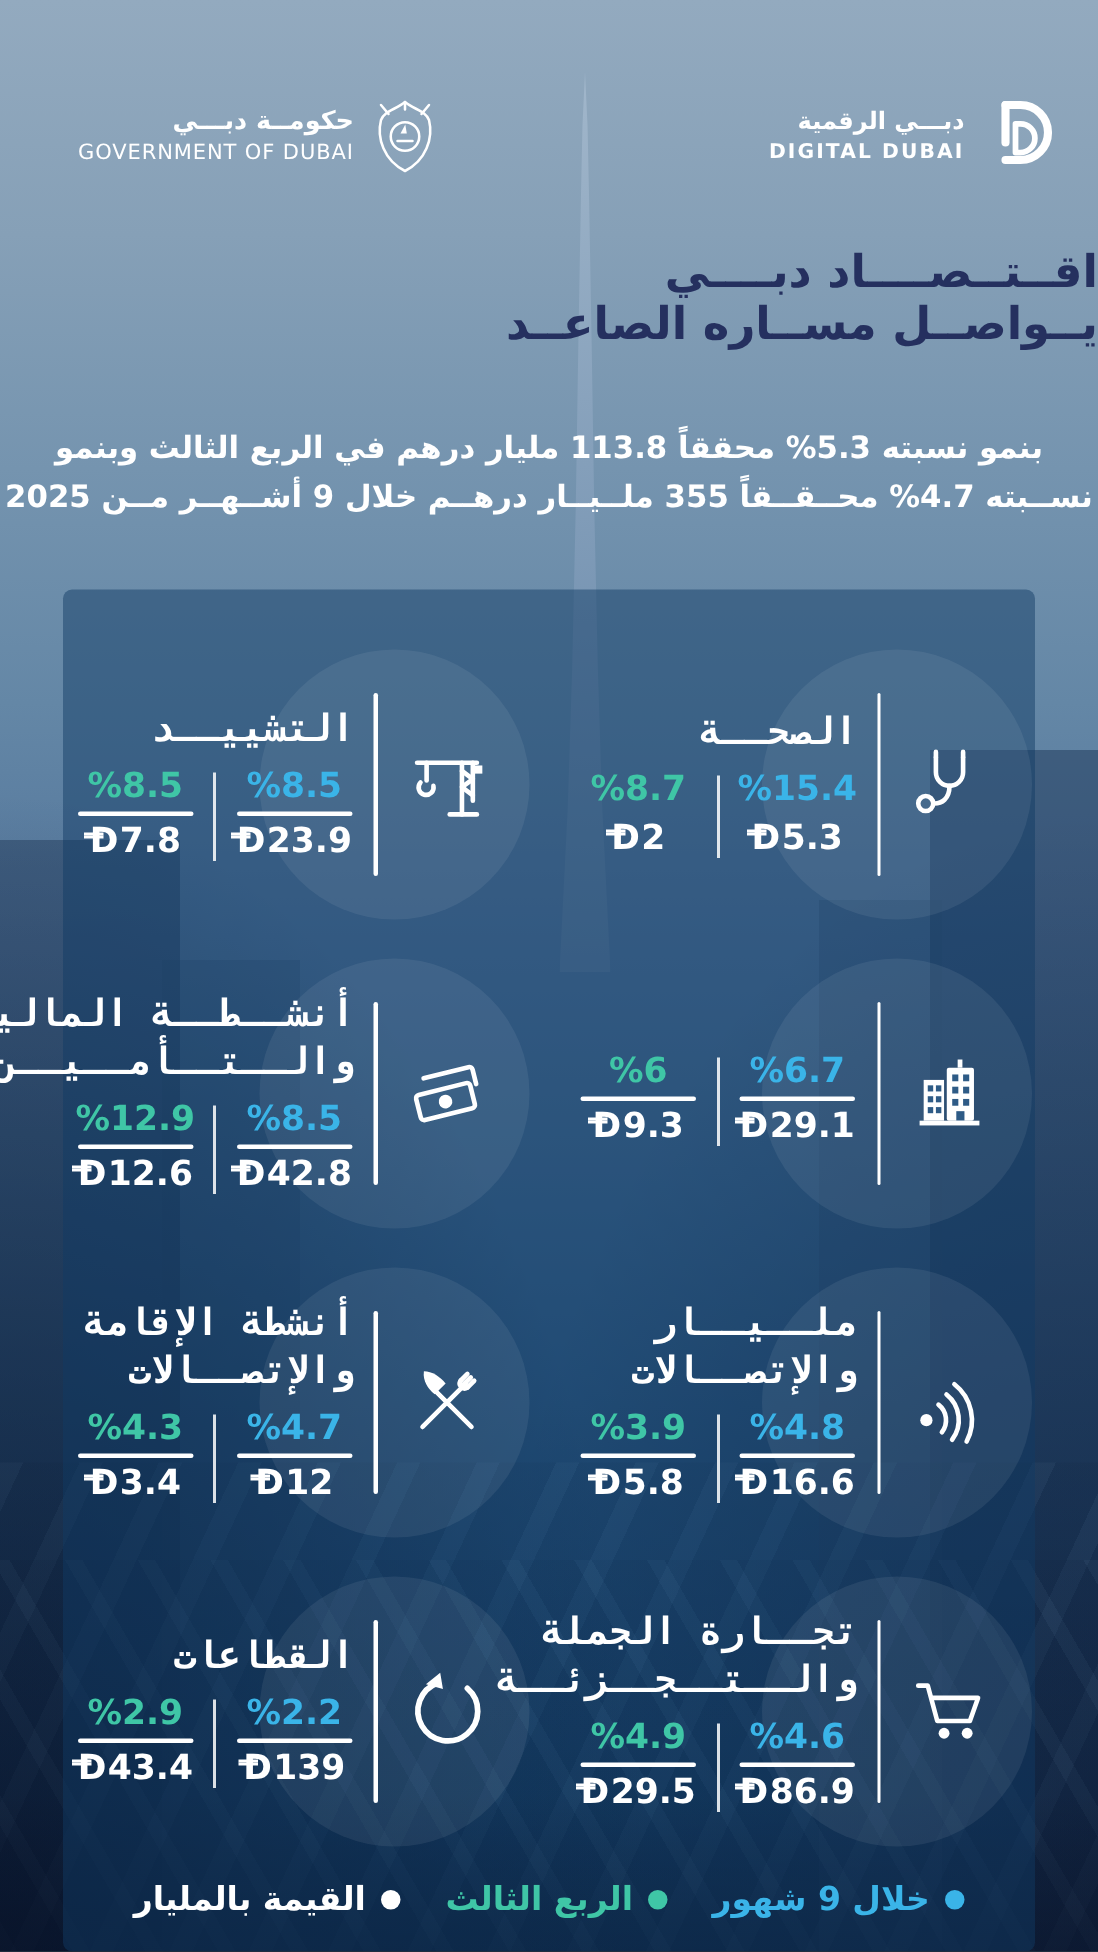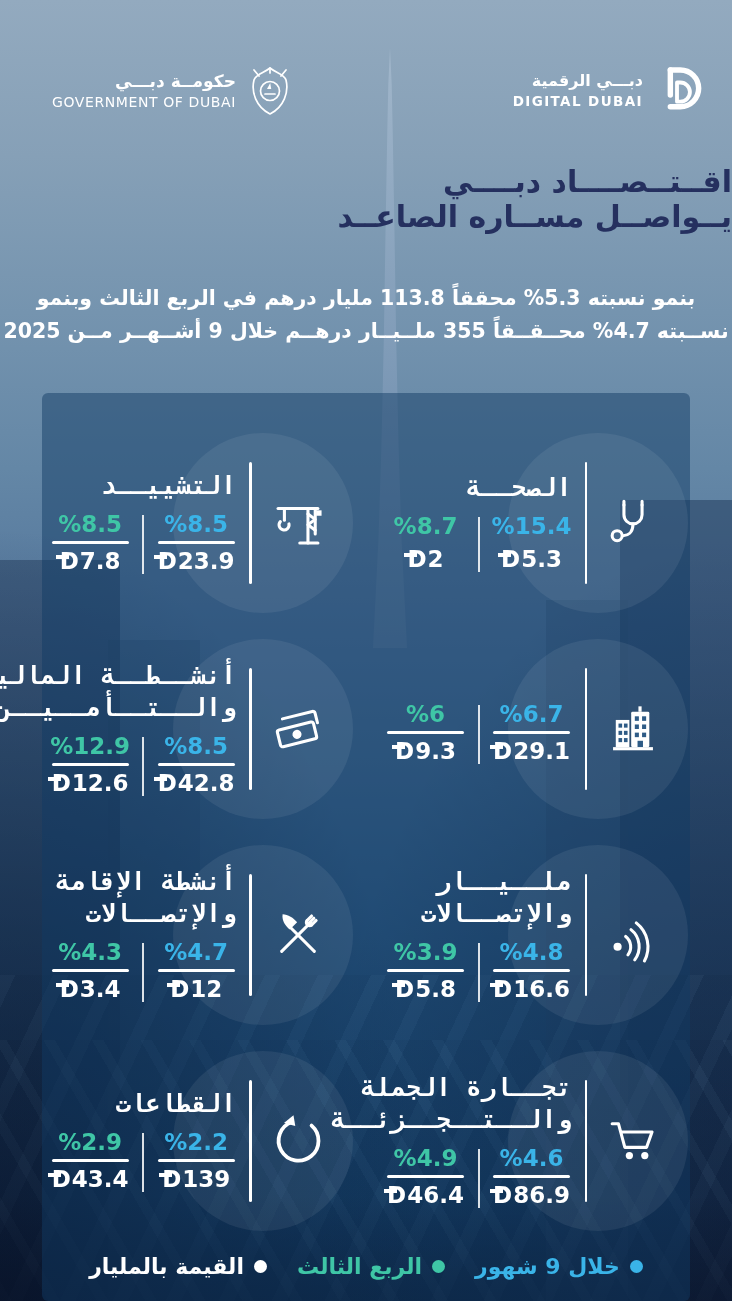--- a/index.html
+++ b/index.html
@@ -395,21 +395,21 @@
                   <span class="dh"></span>
                   <span>86.9</span>
                 </span>
             </div>
             <div class="vsep"></div>
             <div class="stat">
               <span class="pct green" dir="ltr">%4.9</span>
               <div class="rule"></div>
               <span class="val" dir="ltr">
                   <span class="dh"></span>
-                  <span>46.4</span>
+                  <span>29.5</span>
                 </span>
             </div>
           </div>
         </div>
       </div>
 
       <div class="sector">
         <div class="halo"></div>
         <div class="icn">
             <svg class="ic" width="58" height="58" viewBox="0 0 64 64">

